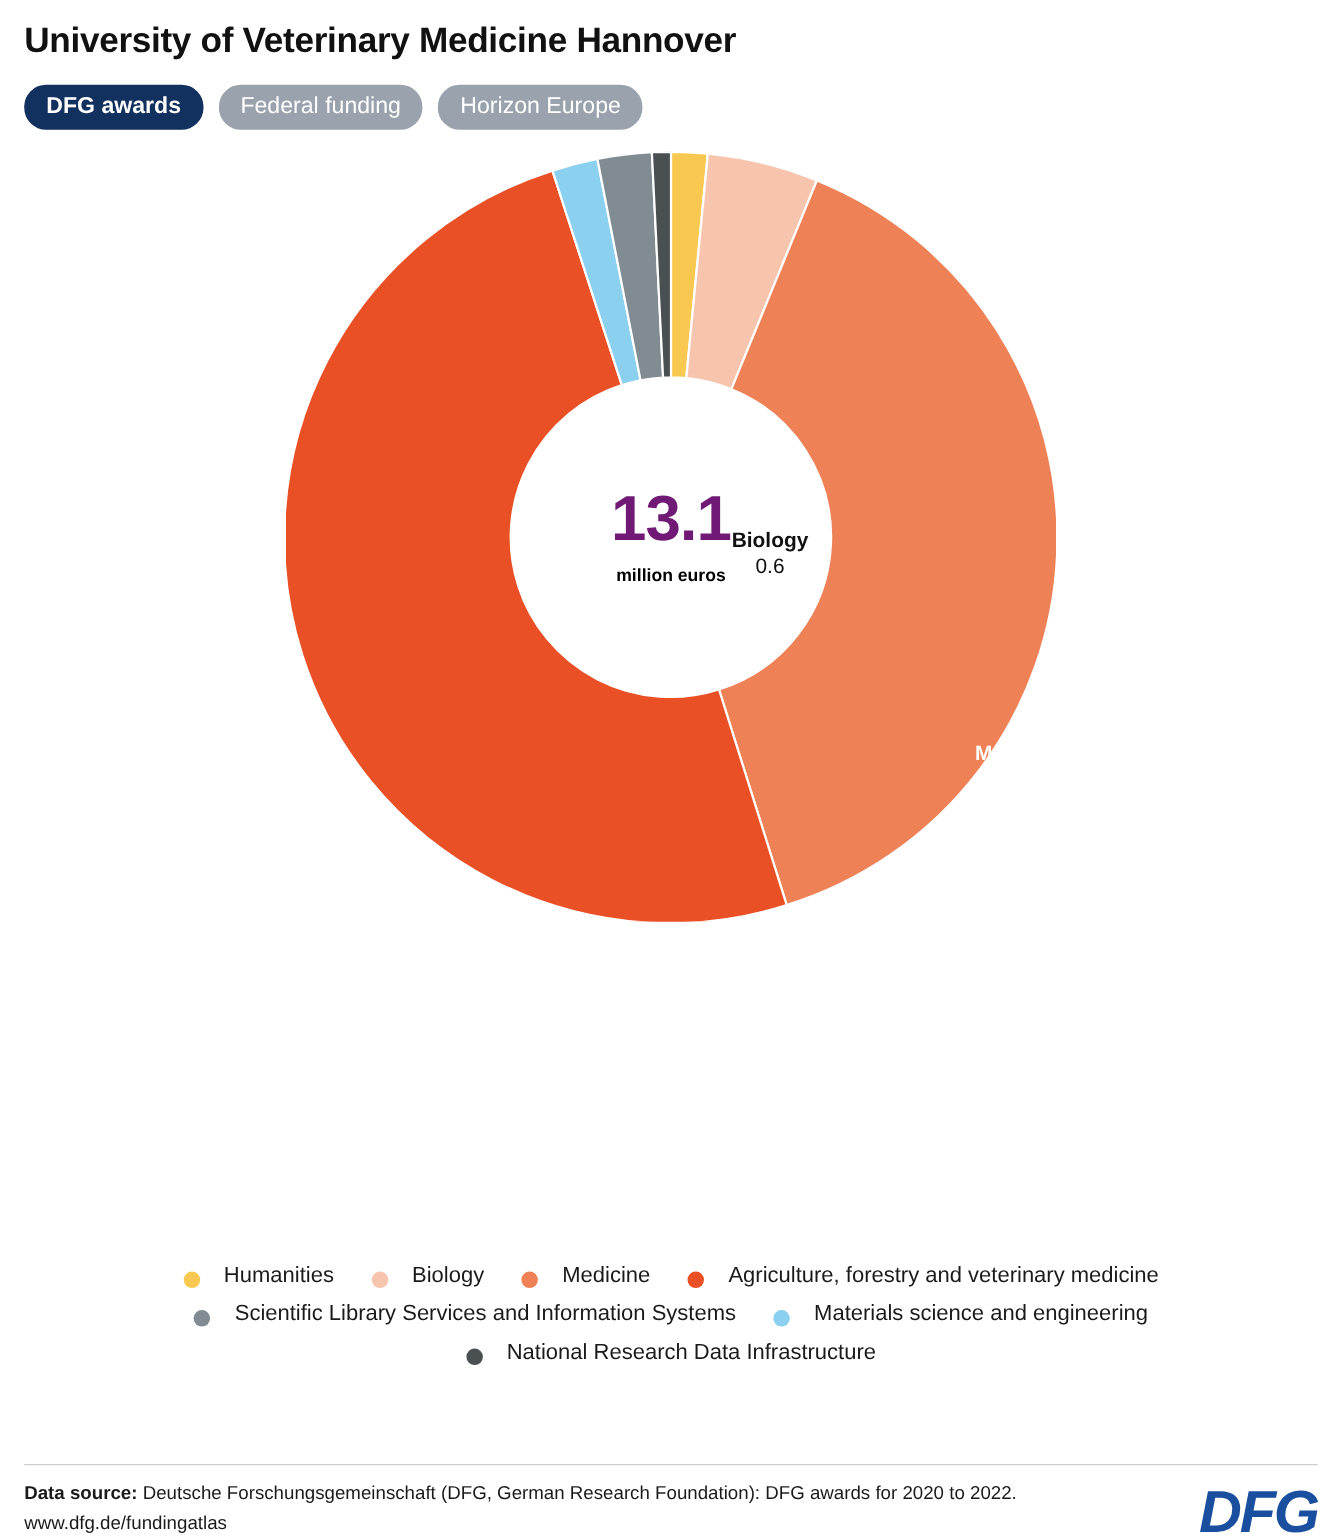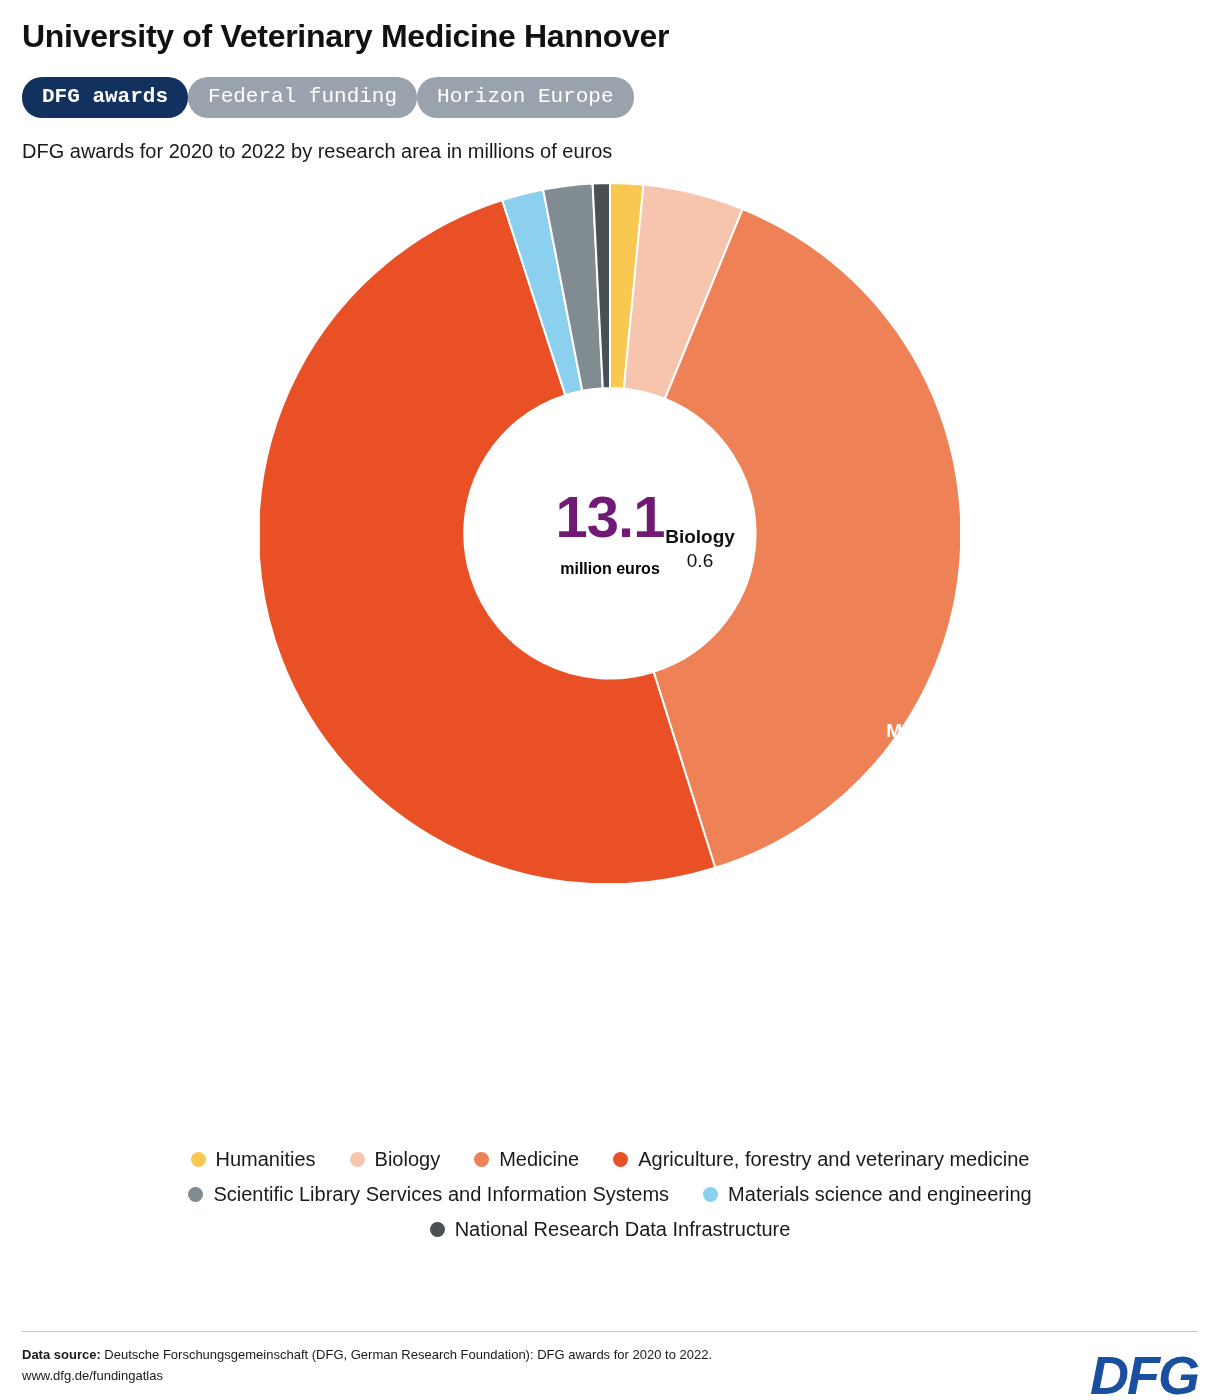--- a/index.html
+++ b/index.html
@@ -23,22 +23,22 @@
   }
   .title {
     font-size: 32px;
     font-weight: bold;
     letter-spacing: -0.3px;
     margin: 18px 0 13px 0;
     color: #111111;
   }
   .tabs {
     display: flex;
+    gap: 14px;
     margin-top: 22px;
-    font-family: Liberation Mono, monospace;
   }
   .tab {
     border-radius: 20px;
     padding: 8px 20px 9px 20px;
     font-size: 21px;
     color: #ffffff;
     line-height: 1.15;
     cursor: pointer;
     user-select: none;
   }
@@ -134,22 +134,22 @@
   .legend-row {
     display: flex;
     justify-content: center;
     align-items: center;
     flex-wrap: nowrap;
     gap: 34px;
     margin-bottom: 12px;
   }
   .legend-item {
     display: flex;
-    align-items: center;
-    gap: 10px;
+    align-items: flex-end;
+    gap: 22px;
     font-size: 20px;
     color: #1a1a1a;
     white-space: nowrap;
   }
   .legend-dot {
     width: 15px;
     height: 15px;
     border-radius: 50%;
     flex: 0 0 auto;
   }
@@ -158,21 +158,21 @@
     left: 22px;
     right: 22px;
     bottom: 16px;
     border-top: 1px solid #c9c9c9;
     padding-top: 14px;
     display: flex;
     align-items: flex-start;
     justify-content: space-between;
   }
   .source-text {
-    font-size: 13px;
+    font-size: 17px;
     line-height: 1.45;
     max-width: 1000px;
     color: #1a1a1a;
   }
   .source-text b {
     font-weight: bold;
   }
   .source-url {
     display: block;
     margin-top: 2px;
@@ -193,21 +193,20 @@
 <div class="page">
 
   <h1 class="title">University of Veterinary Medicine Hannover</h1>
 
   <div class="tabs">
     <div class="tab active">DFG awards</div>
     <div class="tab inactive">Federal funding</div>
     <div class="tab inactive">Horizon Europe</div>
   </div>
 
-  <div class="subtitle">DFG awards for 2020 to 2022 by research area in millions of euros</div>
 
   <div class="chart-area">
 
     <div class="donut-wrap">
       <svg class="donut-svg" width="700" height="700" viewBox="0 0 700 700">
         <g transform="translate(350,350)">
 
           <path fill="#f9c851" stroke="#ffffff" stroke-width="2" d="M 0 -350 A 350 350 0 0 1 33.5 -348.4 L 13.9 -144.3 A 145 145 0 0 0 0 -145 Z"></path>
 
           <path fill="#f7c5ae" stroke="#ffffff" stroke-width="2" d="M 33.5 -348.4 A 350 350 0 0 1 132.6 -323.9 L 54.9 -134.2 A 145 145 0 0 0 13.9 -144.3 Z"></path>

